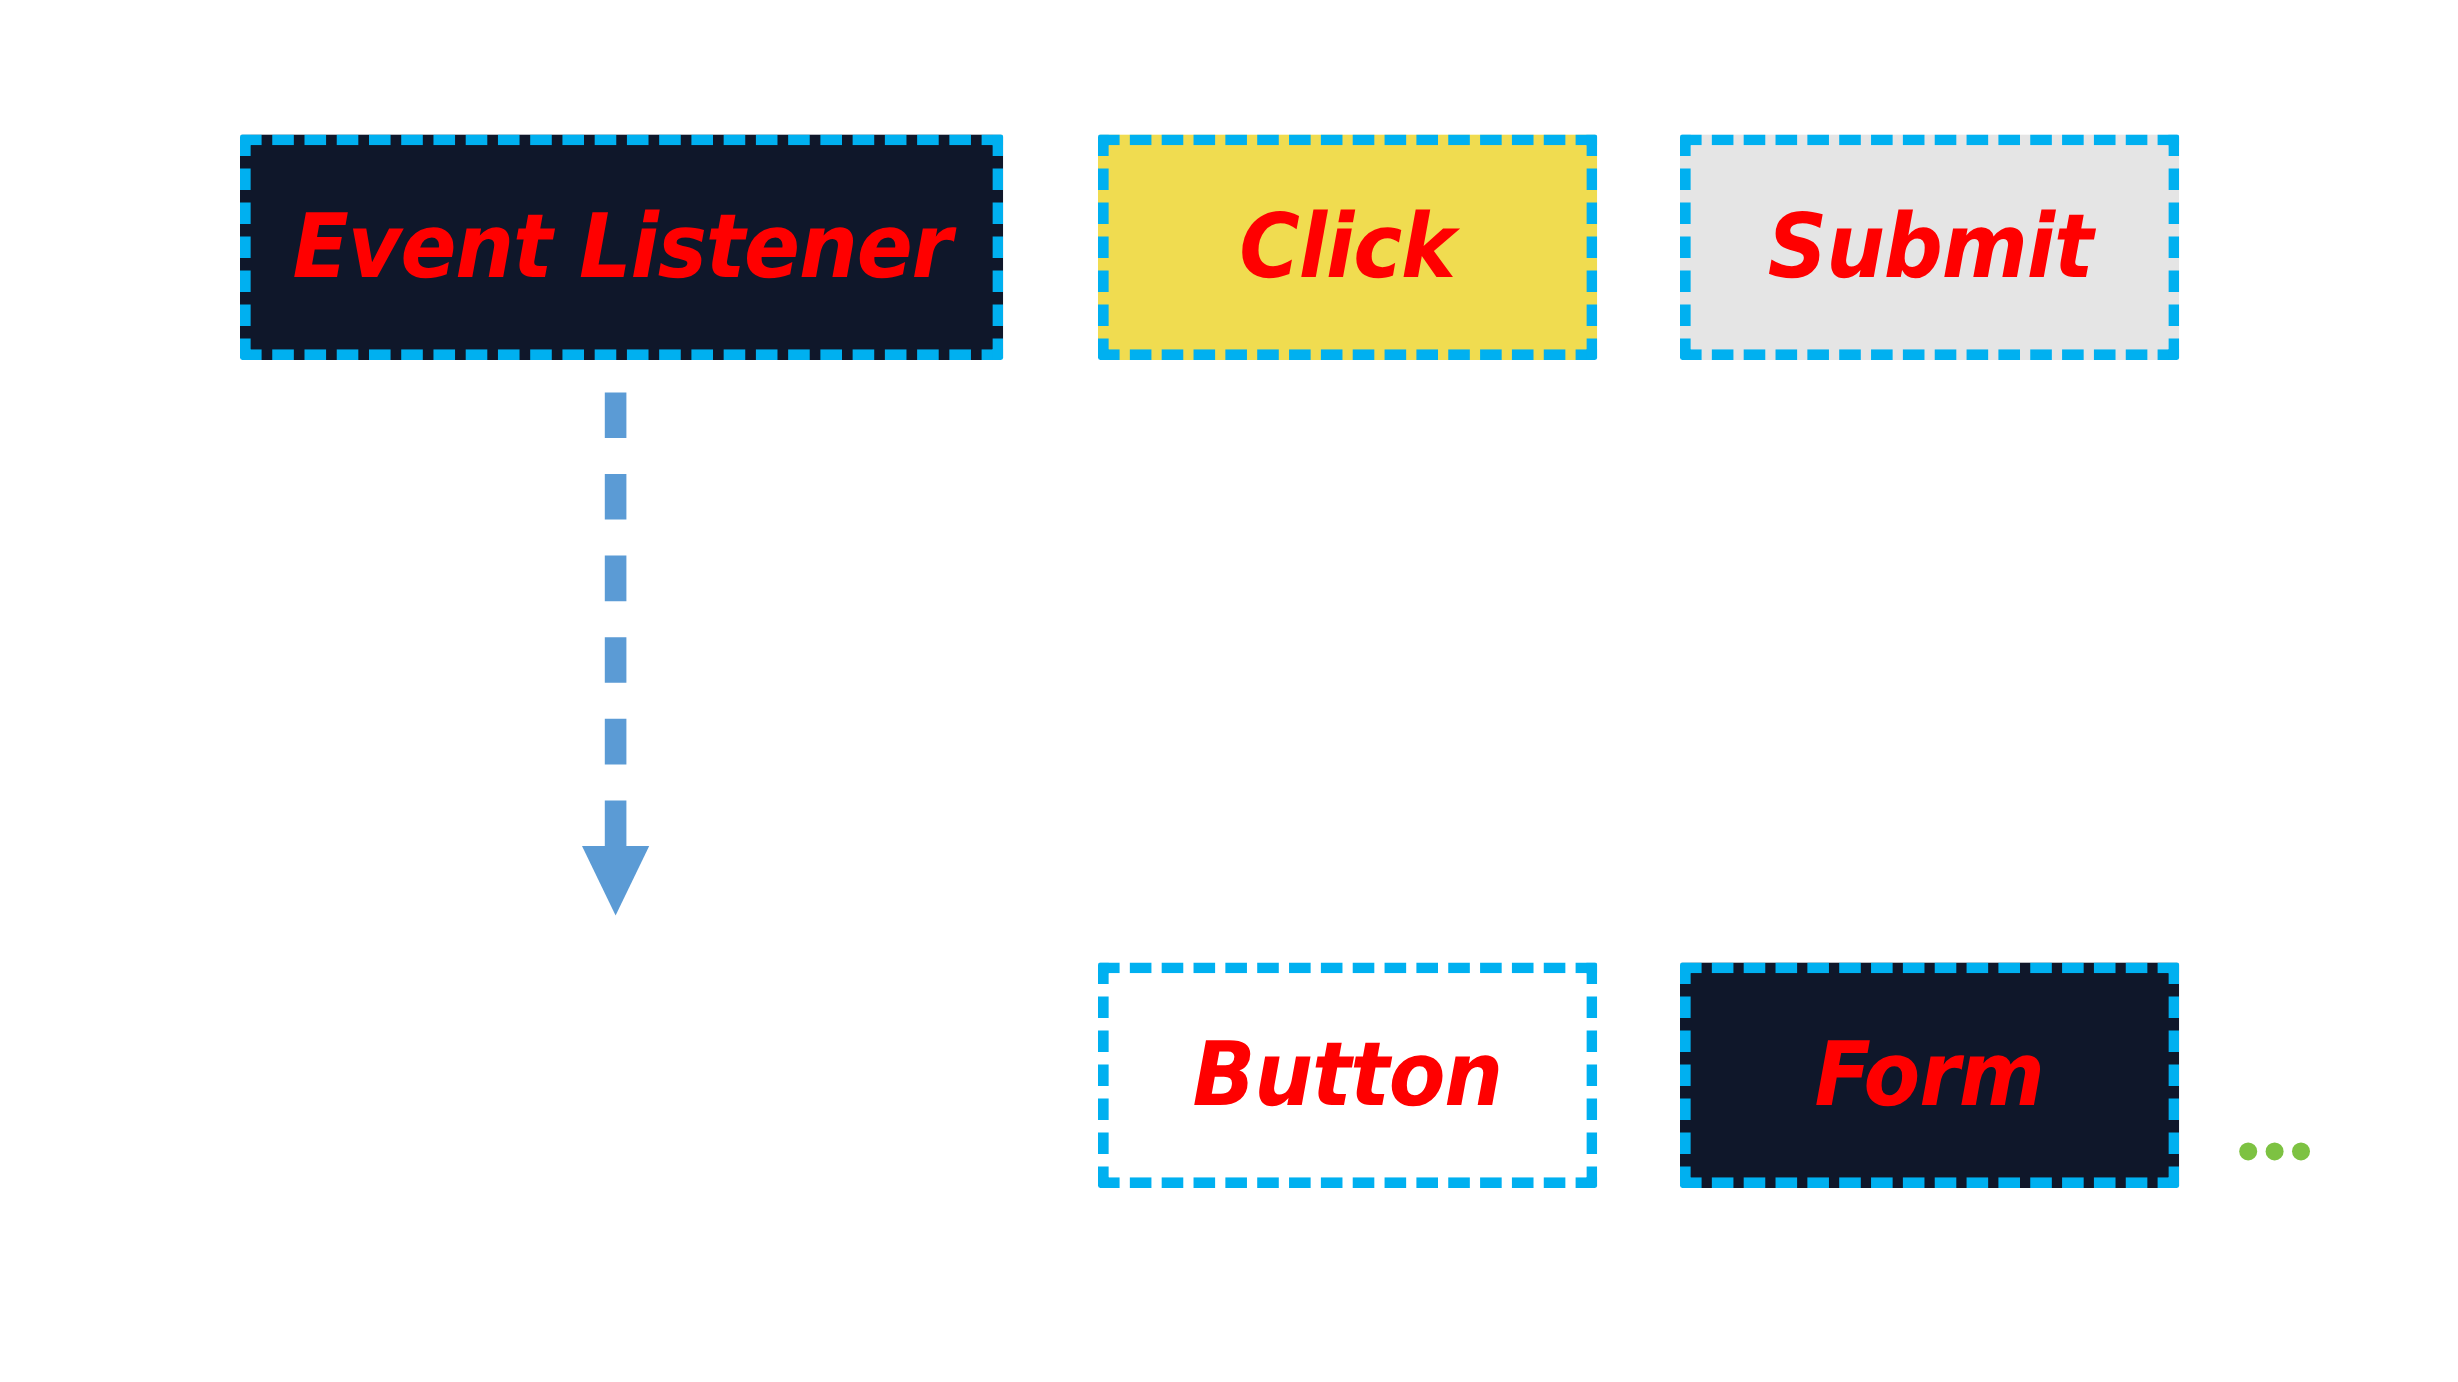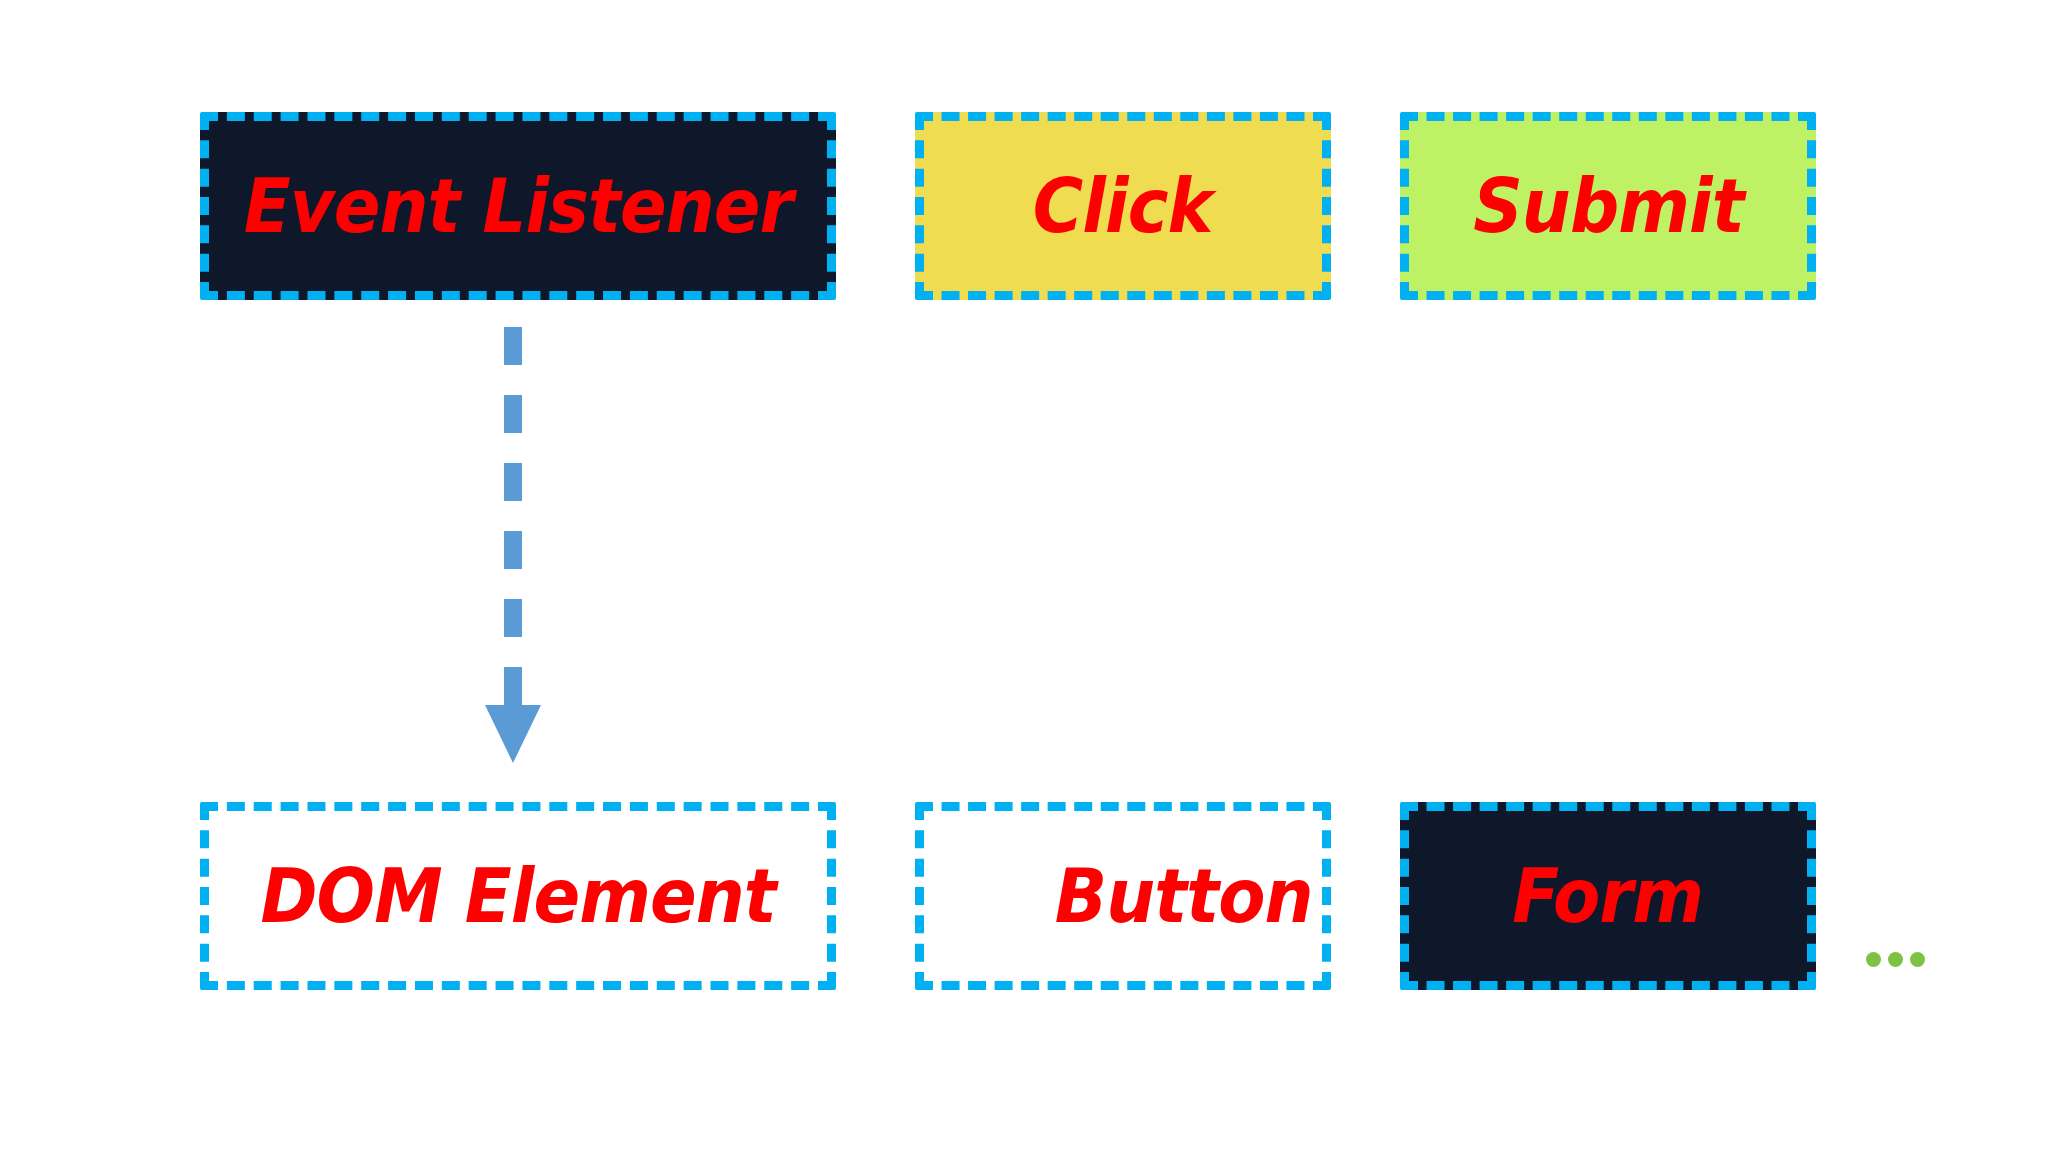--- a/index.html
+++ b/index.html
@@ -94,34 +94,31 @@
 <div id="diagram-stage" style="background: rgb(255, 255, 255);">
 
   <div class="node" id="node-event-listener" style="border-color: rgb(0, 176, 240); background: #0f172a;">
     <span class="node-label" style="color: rgb(255, 0, 0);">Event Listener</span>
   </div>
 
   <div class="node filled" id="node-click" style="border-color: rgb(0, 176, 240); background: rgb(240, 220, 80);">
     <span class="node-label" style="color: rgb(255, 0, 0);">Click</span>
   </div>
 
-  <div class="node filled" id="node-submit" style="border-color: rgb(0, 176, 240); background: #bef264;">
+  <div class="node filled" id="node-submit" style="border-color: rgb(0, 176, 240); background: #e5e5e5;">
     <span class="node-label" style="color: rgb(255, 0, 0);">Submit</span>
   </div>
 
   <svg id="connector-arrow" viewBox="0 0 120 460">
     <line x1="58" y1="12" x2="58" y2="392" stroke="#5b9bd5" stroke-width="18" stroke-dasharray="38 30" stroke-linecap="butt"></line>
     <polygon points="58,448 30,390 86,390" fill="#5b9bd5"></polygon>
   </svg>
 
-  <div class="node" id="node-dom-element" style="border-color: rgb(0, 176, 240); background: rgb(255, 255, 255);">
-    <span class="node-label" style="color: rgb(255, 0, 0);">DOM Element</span>
-  </div>
 
-  <div class="node" id="node-button" style="border-color: rgb(0, 176, 240); background: rgb(255, 255, 255); justify-content: flex-end;">
+  <div class="node" id="node-button" style="border-color: rgb(0, 176, 240); background: rgb(255, 255, 255);">
     <span class="node-label" style="color: rgb(255, 0, 0);">Button</span>
   </div>
 
   <div class="node" id="node-form" style="border-color: rgb(0, 176, 240); background: #0f172a;">
     <span class="node-label" style="color: rgb(255, 0, 0);">Form</span>
   </div>
 
   <div id="ellipsis-marker">
     <span class="ellipsis-dot" style="background: rgb(125, 194, 66);"></span>
     <span class="ellipsis-dot" style="background: rgb(125, 194, 66);"></span>

